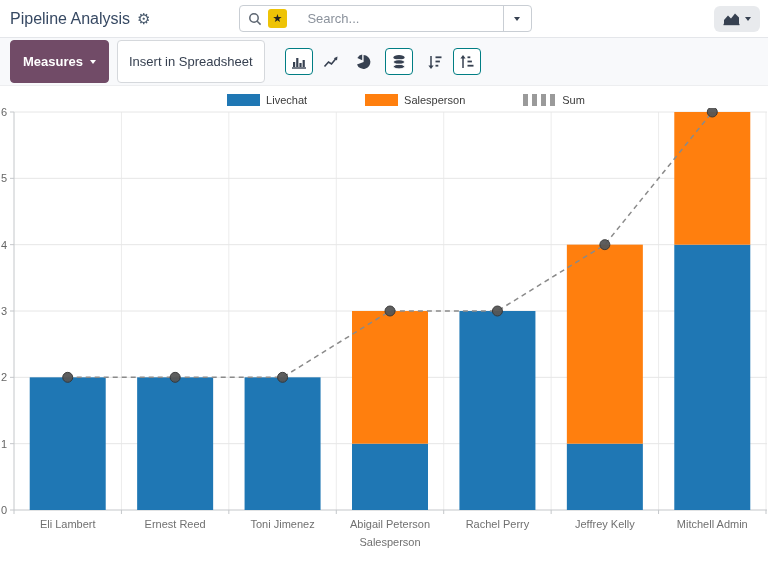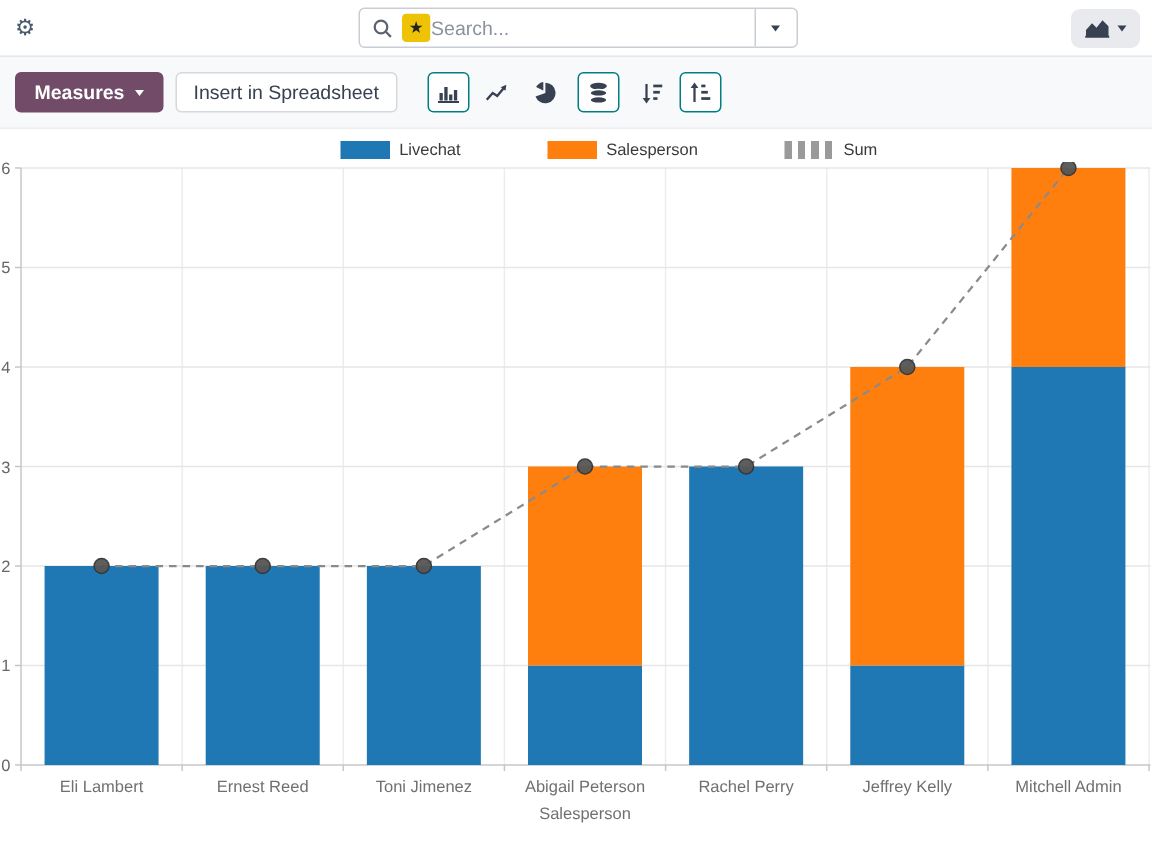--- a/index.html
+++ b/index.html
@@ -18,37 +18,37 @@
     border:1px solid #c9ced4; border-radius:4px; background:#fff; }
   .search-mag { display:flex; align-items:center; padding:0 6px 0 8px; color:#5b6470; }
   .facet { display:flex; align-items:stretch; height:19px; border-radius:3px;
     overflow:hidden; cursor:pointer; font-size:12px; }
   .facet-star { background:#eec306; color:#222; display:flex; align-items:center;
     padding:0 5px; font-size:11px; }
   .facet-body { background:#e7e9ed; color:#374151; display:flex; align-items:center;
     gap:6px; padding:0 7px; }
   .facet-x { font-size:10px; color:#4b5563; cursor:pointer; }
   .search input { flex:1; border:none; outline:none; font-size:13px; color:#be185d;
-    padding:0 0; min-width:10px; background:transparent;
+    padding:0 20px; min-width:10px; background:transparent;
     font-family:"Liberation Sans", sans-serif; }
   .search input::placeholder { color:#8b929c; }
   .search-caret { width:28px; align-self:stretch; border-left:1px solid #c9ced4;
     display:flex; align-items:center; justify-content:center; cursor:pointer;
     color:#374151; }
   .caret { display:inline-block; width:0; height:0; border-left:3.5px solid transparent;
     border-right:3.5px solid transparent; border-top:4.5px solid currentColor; }
 
   .view-switcher { height:26px; padding:0 9px; background:#e8eaed; border:none;
     border-radius:6px; display:flex; align-items:center; gap:5px; cursor:pointer;
     color:#374151; }
 
   
   .controlbar { height:48px; background:#f8f9fb; border-bottom:1px solid #edeef0;
     display:flex; align-items:center; padding:0 10px; gap:8px; }
-  .btn { height:27px; font-size:13px; border-radius:4px; cursor:pointer;
+  .btn { height:43px; font-size:13px; border-radius:4px; cursor:pointer;
     font-family:"Liberation Sans", sans-serif; display:flex; align-items:center; }
   .btn-measures { background:#714B67; color:#fff; border:1px solid #714B67;
     font-weight:bold; padding:0 12px; gap:7px; }
   .btn-insert { background:#fff; color:#374151; border:1px solid #d5d8dc;
     padding:0 11px; margin-right:12px; }
   .btn-group { display:flex; gap:4px; }
   .icon-btn { width:28px; height:27px; display:flex; align-items:center;
     justify-content:center; background:transparent; border:1px solid transparent;
     border-radius:4px; cursor:pointer; color:#374151; }
   .icon-btn.active { border-color:#017e84; background:#fff; }
@@ -63,20 +63,21 @@
   svg text { font-family:"Liberation Sans", sans-serif; }
 </style>
 </head>
 <body>
 
 
 
 
 <div class="topbar">
   <div class="topbar-left">
+    <span class="page-title">Pipeline Analysis</span>
     <span class="gear">⚙</span>
   </div>
 
   <div class="search">
     <span class="search-mag">
       <svg width="14" height="14" viewBox="0 0 14 14">
           <circle cx="6" cy="6" r="4.2" fill="none" stroke="currentColor" stroke-width="1.5"></circle>
           <line x1="9.2" y1="9.2" x2="12.6" y2="12.6" stroke="currentColor" stroke-width="1.5"></line>
         </svg>
     </span>

